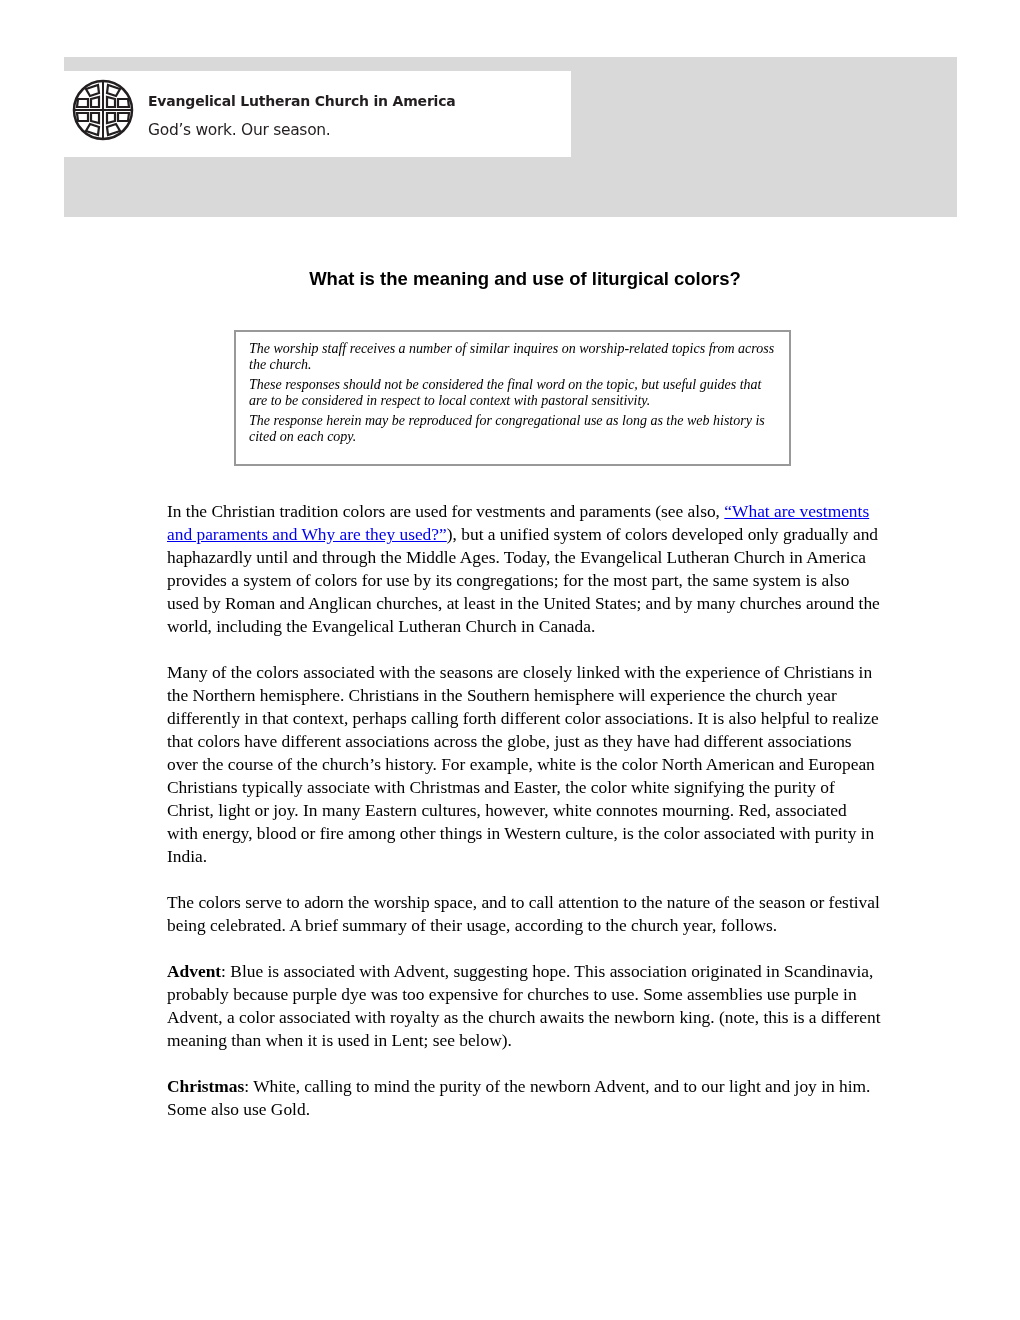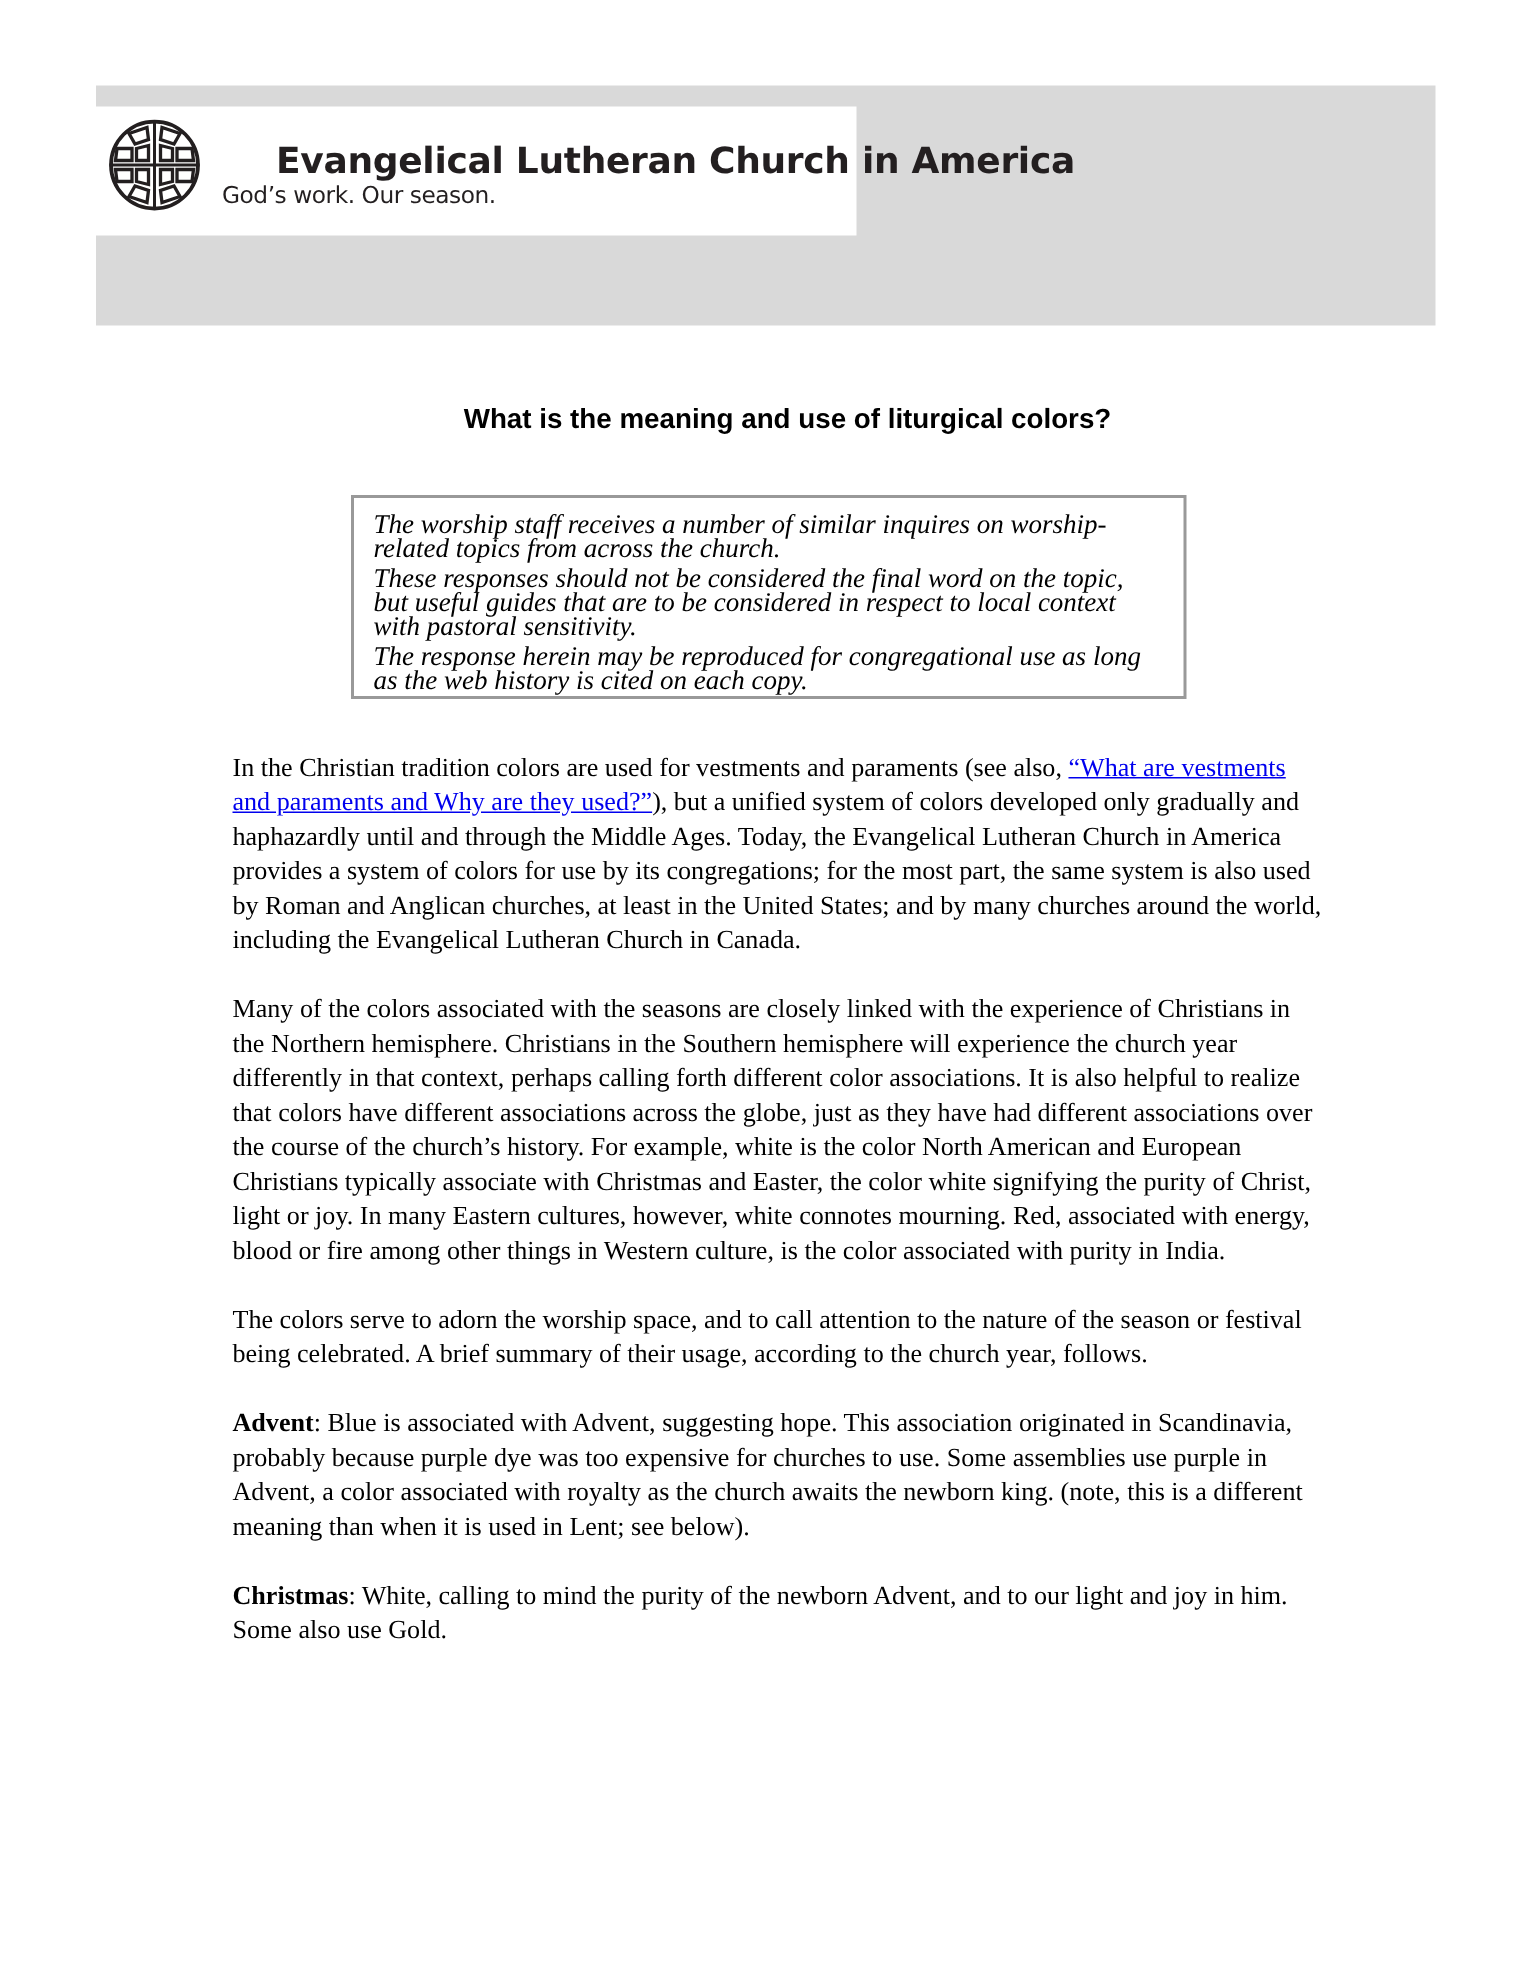--- a/index.html
+++ b/index.html
@@ -9,22 +9,22 @@
       position: absolute; left: 64px; top: 57px; width: 893px; height: 160px;
       background: #d9d9d9;
     }
     .logo-box {
       position: absolute; left: 0; top: 14px; width: 507px; height: 86px;
       background: #ffffff;
     }
     .logo-emblem { position: absolute; left: 8px; top: 8px; width: 62px; height: 62px; }
     .logo-title {
       position: absolute; left: 84px; top: 22px;
-      font-family: "DejaVu Sans", sans-serif; font-weight: bold; font-size: 24px;
-      color: #231f20; letter-spacing: -0.2px; white-space: nowrap; margin-left: 36px;
+      font-family: "DejaVu Sans", sans-serif; font-weight: bold; font-size: 14px;
+      color: #231f20; letter-spacing: -0.2px; white-space: nowrap;
     }
     .logo-tagline {
       position: absolute; left: 84px; top: 50px;
       font-family: "DejaVu Sans", sans-serif; font-size: 15.5px; color: #231f20;
       letter-spacing: -0.3px; white-space: nowrap;
     }
     .band-title {
       position: absolute; right: 14px; top: 121px;
       font-family: "DejaVu Sans", sans-serif; font-weight: bold; font-size: 17px;
       color: #111111; white-space: nowrap; letter-spacing: -0.2px;
@@ -34,31 +34,31 @@
       position: absolute; left: 11px; width: 1020px; top: 268px; text-align: center;
       font-family: "Liberation Sans", sans-serif; font-weight: bold; font-size: 18.5px;
       color: #000000;
     }
     .page-title span { position: relative; left: 4px; }
 
     .notice-box {
       position: absolute; left: 234px; top: 330px; width: 557px; height: 136px;
       border: 2px solid #999999; box-sizing: border-box; background: #ffffff;
       padding: 9px 13px 0 13px;
-      font-family: "Liberation Serif", serif; font-style: italic; font-size: 18px;
+      font-family: "Liberation Serif", serif; font-style: italic; font-size: 14px;
       line-height: 16px; color: #000000;
     }
     .notice-box p { margin: 0 0 4px 0; }
 
     .body-text {
       position: absolute; left: 151px; top: 500px; width: 730px;
       font-family: "Liberation Serif", serif; font-size: 17.4px; line-height: 23px;
       color: #000000;
     }
-    .body-text p { margin: 0 0 23px 4px; }
+    .body-text p { margin: 0 0 23px 16px; }
     .body-text a { color: #0000ee; text-decoration: underline; }
     .body-text b { font-weight: bold; }
   </style>
 </head>
 <body>
 
 <div class="header-band">
   <div class="logo-box">
     <svg class="logo-emblem" viewBox="0 0 62 62">
       <circle cx="31" cy="31" r="29" fill="none" stroke="#231f20" stroke-width="2.5"></circle>

